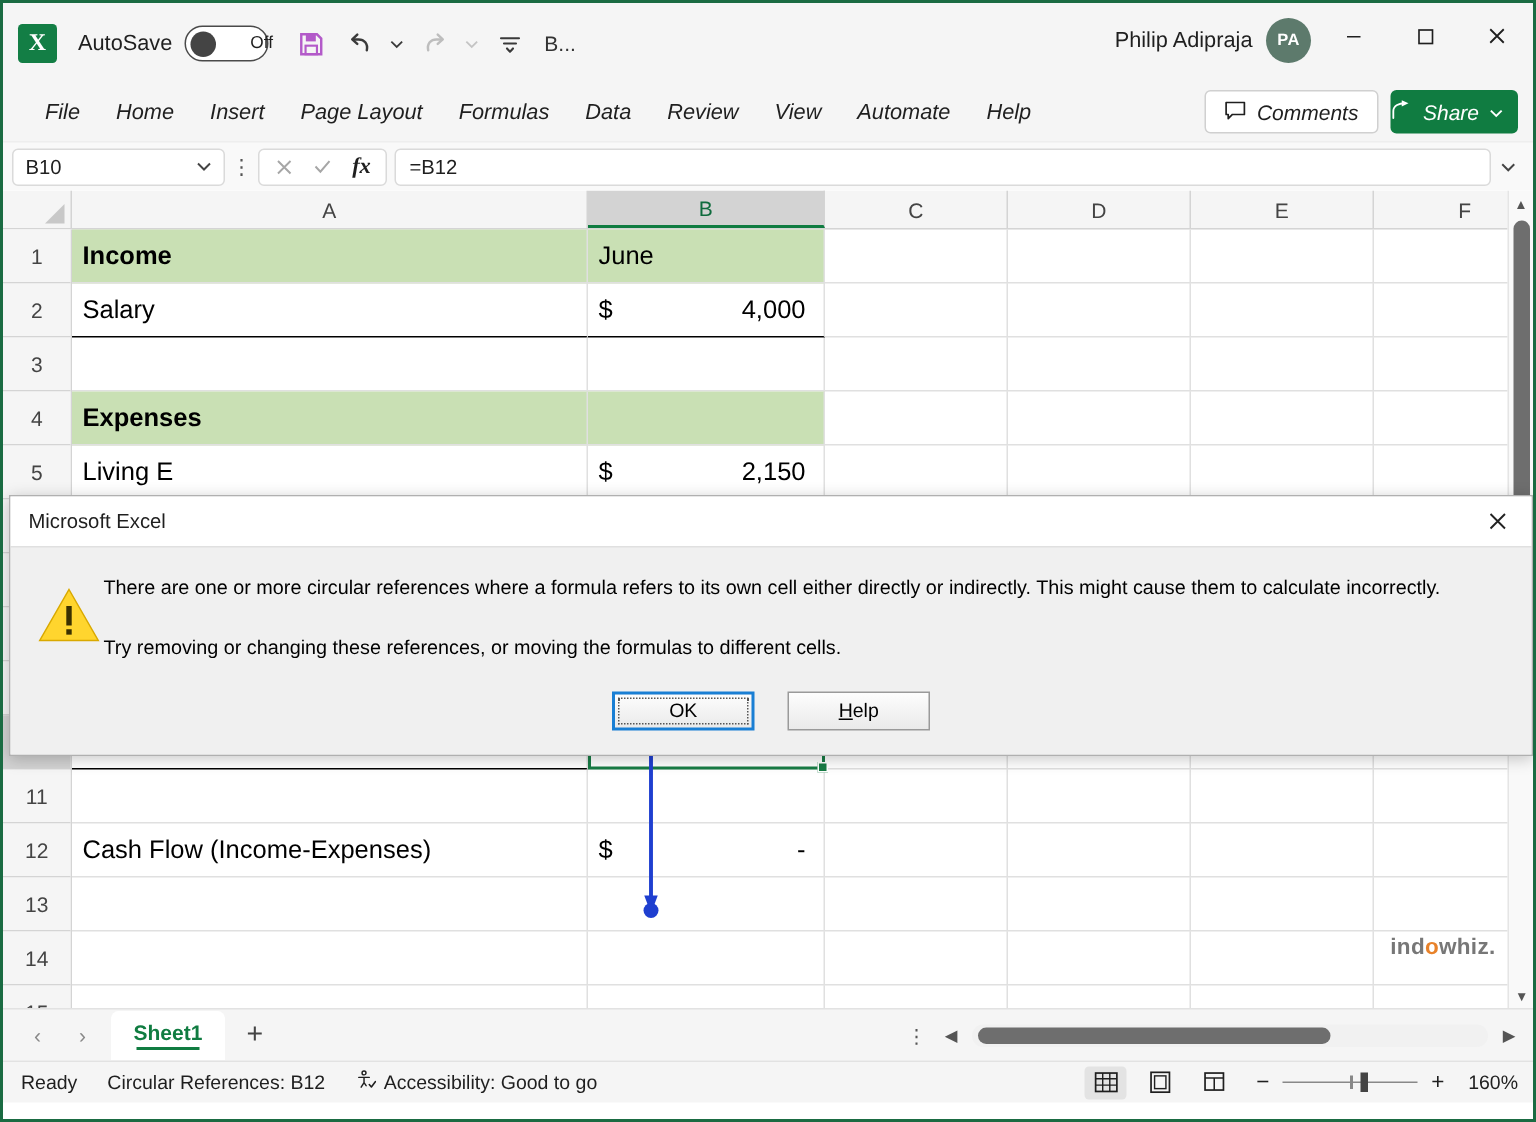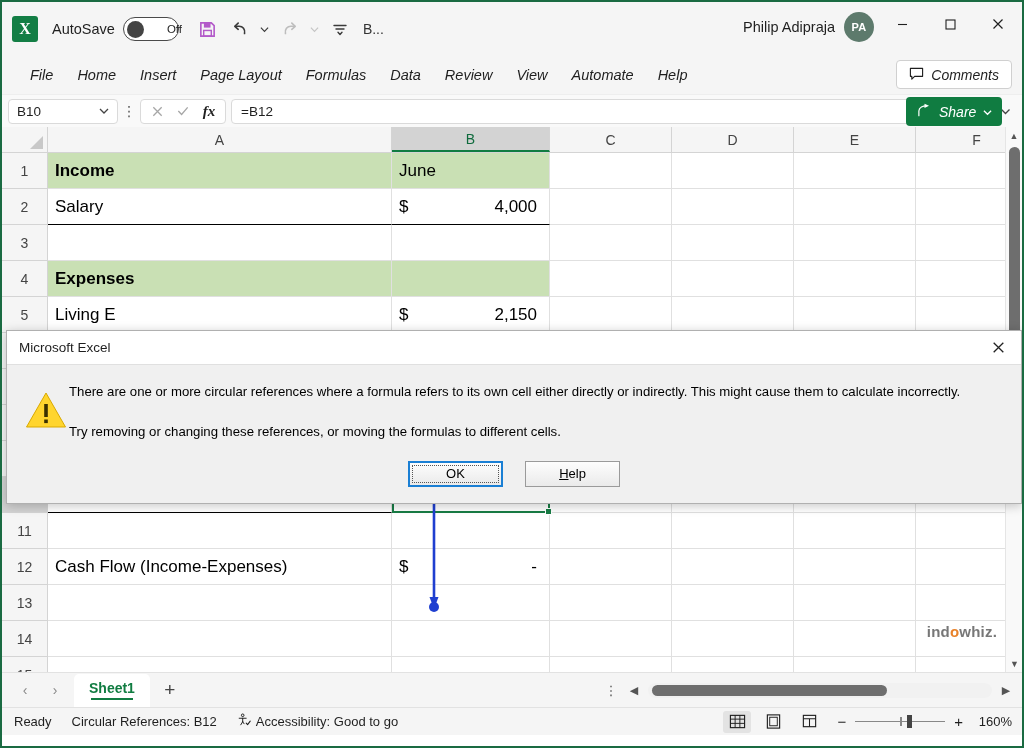--- a/index.html
+++ b/index.html
@@ -98,46 +98,46 @@
     padding-left: 16px;
     position: relative;
     font-style: italic;
   }
   .rtab {
     font-size: 14.5px; color: #1f1f1f;
     padding: 5px 12px;
     border-radius: 4px;
     white-space: nowrap;
   }
-  .ribbon-right { position: absolute; right: 10px; top: 4px; display: flex; align-items: center; gap: 8px; flex-direction: column; }
+  .ribbon-right { position: absolute; right: 10px; top: 4px; display: flex; align-items: center; gap: 8px; }
   .comments-btn {
     height: 29px; padding: 0 12px;
     border: 1px solid #d0d0d0; border-radius: 4px;
     background: #fff;
     display: flex; align-items: center; gap: 7px;
     font-size: 14px; color: #1f1f1f;
   }
   .share-btn {
-    height: 29px; padding: 0 10px 0 11px;
+    height: 29px; padding: 0 10px 0 0;
     background: #107c41; color: #fff;
     border-radius: 4px;
     display: flex; align-items: center; gap: 7px;
     font-size: 14px;
   }
 
   
   .fbar {
     height: 33px;
     background: #f9f9f9;
     display: flex; align-items: center;
     padding: 0 6px;
     border-top: 1px solid #eee;
   }
   .namebox {
-    width: 110px; height: 25px;
+    width: 142px; height: 25px;
     background: #fff;
     border: 1px solid #dadada;
     border-radius: 4px;
     display: flex; align-items: center;
     padding: 0 8px;
     font-size: 13.5px; color: #1f1f1f;
   }
   .namebox .nb-val { flex: 1; }
   .kebab { width: 16px; display:flex; align-items:center; justify-content:center; color:#555; font-size: 14px; letter-spacing:0; margin: 0 3px;}
   .fbtns {

